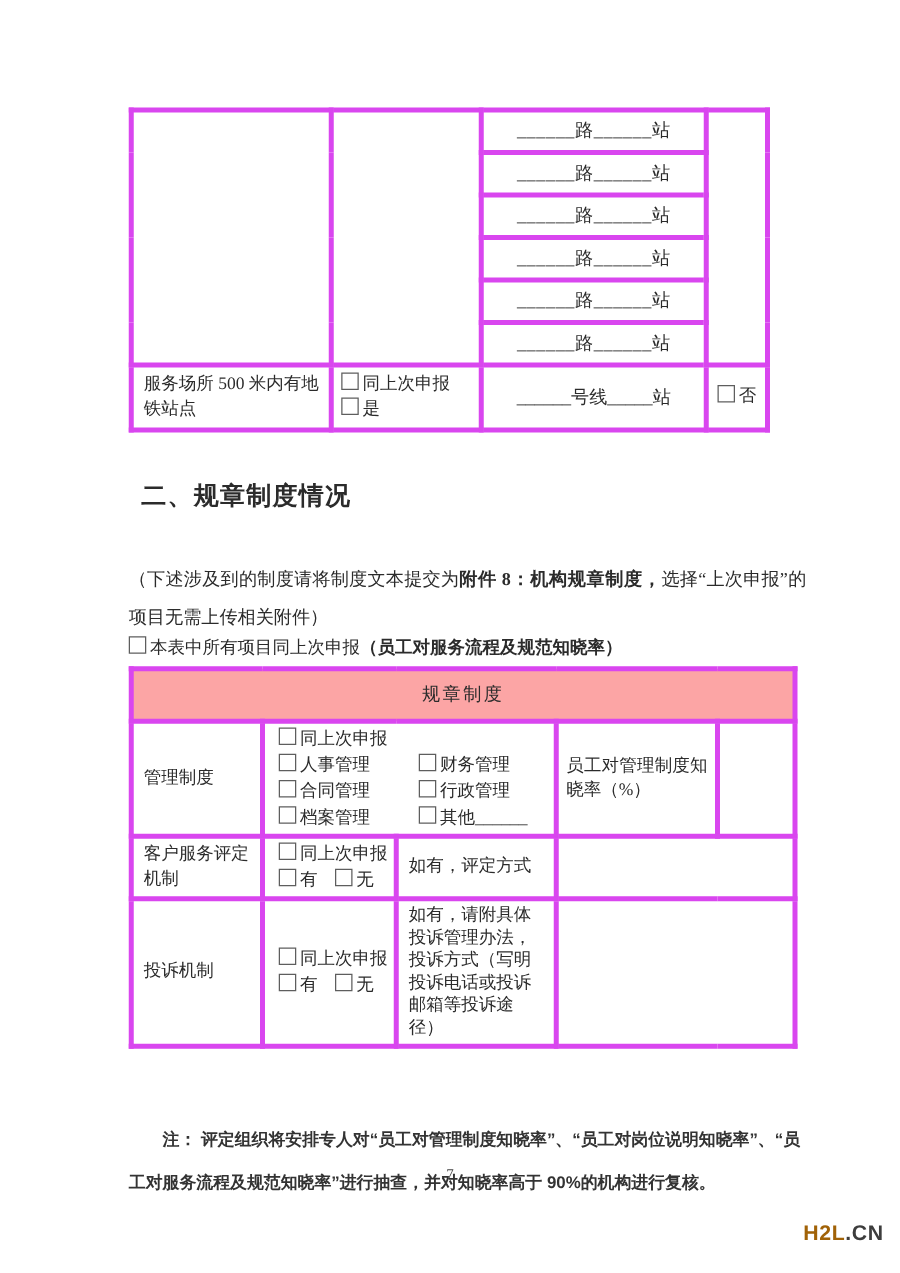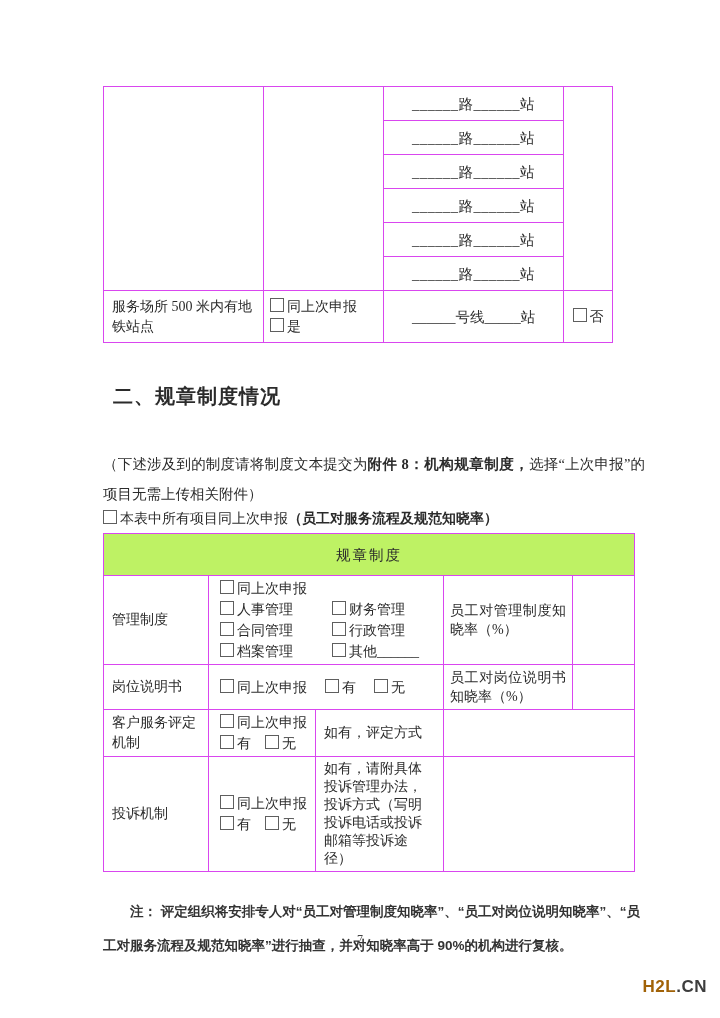--- a/index.html
+++ b/index.html
@@ -6,36 +6,36 @@
   body{
     width:720px;height:1018px;position:relative;background:#ffffff;
     font-family:"Liberation Serif","DejaVu Serif",serif;
     color:#2b2b2b;overflow:hidden;
   }
   .sans{font-family:"Liberation Sans","DejaVu Sans",sans-serif;}
   .abs{position:absolute;}
 
   
   table{border-collapse:collapse;table-layout:fixed;}
-  td{border:1px solid #d946ef;vertical-align:middle;font-size:14px;
+  td{border:4px solid #d946ef;vertical-align:middle;font-size:14px;
      padding:2px 6px;box-sizing:border-box;line-height:20px;}
 
   
   #table1{left:103px;top:86px;}
   #table1 table{width:509px;}
   #table1 .road-cell{text-align:center;height:34px;font-size:14.5px;letter-spacing:.5px;}
   #table1 .bottom-row td{height:52px;}
   #table1 .label-cell{padding-left:8px;padding-right:6px;}
   #table1 .blank-cell{text-align:center;font-size:14.5px;}
   #table1 .no-cell{text-align:center;}
 
   
   #table2{left:103px;top:533px;}
   #table2 table{width:531px;}
-  #table2 .th-title{background:#bef264;text-align:center;height:42px;
+  #table2 .th-title{background:#fca5a5;text-align:center;height:42px;
       font-size:14.5px;letter-spacing:2px;}
   #table2 .lbl{padding-left:8px;padding-right:6px;}
   #table2 .metric{padding:3px 6px;line-height:19px;text-align:justify;}
   #table2 .opts{padding-left:11px;}
   #table2 .optline{line-height:21px;white-space:nowrap;}
   #table2 .grid2 .opt:first-child{display:inline-block;width:112px;}
   #table2 .r1 td{height:86px;}
   #table2 .r2 td{height:37px;}
   #table2 .r3 td{height:38px;}
   #table2 .r4 td{height:44px;}
@@ -138,28 +138,20 @@
       <td colspan="2" class="opts">
         <div class="optline"><span class="opt"><span class="cb"></span><span>同上次申报</span></span></div>
         <div class="optline grid2"><span class="opt"><span class="cb"></span><span>人事管理</span></span><span class="opt"><span class="cb"></span><span>财务管理</span></span></div>
         <div class="optline grid2"><span class="opt"><span class="cb"></span><span>合同管理</span></span><span class="opt"><span class="cb"></span><span>行政管理</span></span></div>
         <div class="optline grid2"><span class="opt"><span class="cb"></span><span>档案管理</span></span><span class="opt"><span class="cb"></span><span>其他______</span></span></div>
       </td>
       <td class="metric">员工对管理制度知晓率（%）</td>
       <td></td>
     </tr>
 
-    <tr class="r2">
-      <td class="lbl">岗位说明书</td>
-      <td colspan="2" class="opts">
-        <div class="optline"><span class="opt gap18"><span class="cb"></span><span>同上次申报</span></span><span class="opt gap18"><span class="cb"></span><span>有</span></span><span class="opt"><span class="cb"></span><span>无</span></span></div>
-      </td>
-      <td class="metric">员工对岗位说明书知晓率（%）</td>
-      <td></td>
-    </tr>
 
 
     <tr class="r4">
       <td class="lbl">客户服务评定机制</td>
       <td class="opts">
         <div class="optline"><span class="opt"><span class="cb"></span><span>同上次申报</span></span></div>
         <div class="optline"><span class="opt gap14"><span class="cb"></span><span>有</span></span><span class="opt"><span class="cb"></span><span>无</span></span></div>
       </td>
       <td class="cond">如有，评定方式</td>
       <td colspan="2"></td>

